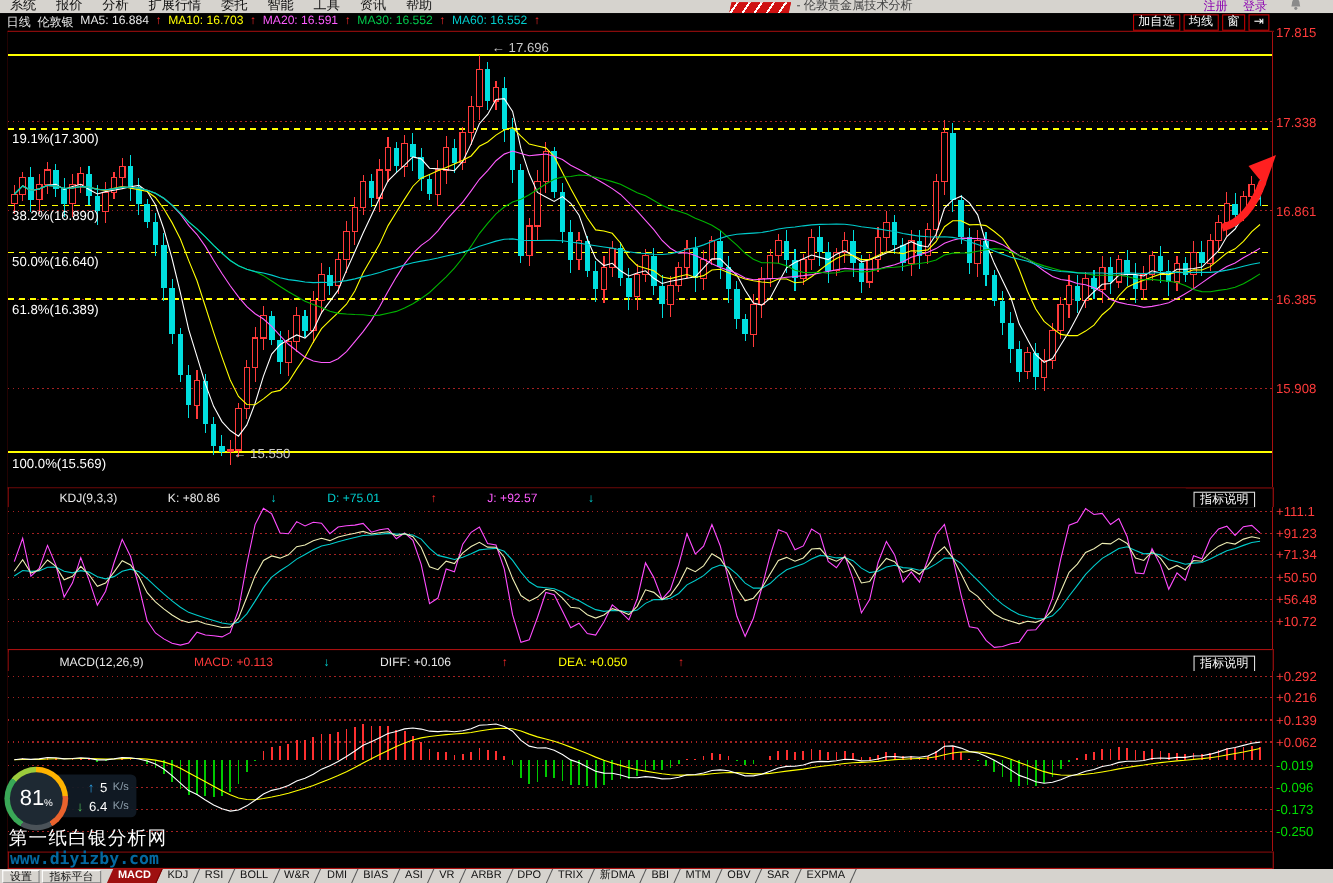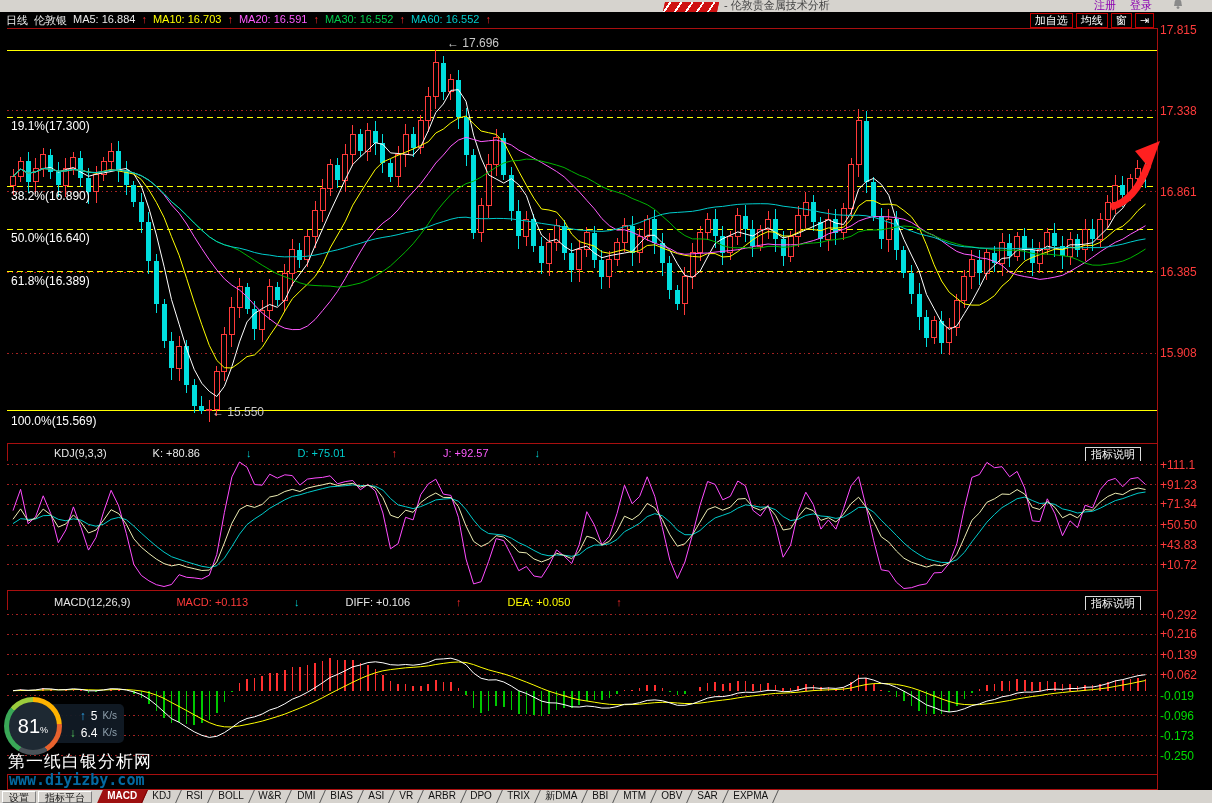--- a/index.html
+++ b/index.html
@@ -62,20 +62,31 @@
                display:flex;align-items:center;justify-content:center;color:#fff;}
   .badge-inner b{font-size:20px;font-weight:normal;}
   .badge-inner i{font-style:normal;font-size:9px;margin-top:8px;}
 </style>
 </head>
 <body>
 
 <div class="window">
 
   <div class="menubar">
+    <div id="menu-items" style="display:flex;">
+        <span class="menu-item">系统</span>
+        <span class="menu-item">报价</span>
+        <span class="menu-item">分析</span>
+        <span class="menu-item">扩展行情</span>
+        <span class="menu-item">委托</span>
+        <span class="menu-item">智能</span>
+        <span class="menu-item">工具</span>
+        <span class="menu-item">资讯</span>
+        <span class="menu-item">帮助</span>
+      </div>
     <div class="brand">
       <span class="brand-logo"></span>
       <span class="brand-title">- 伦敦贵金属技术分析</span>
     </div>
     <div class="auth">
       <span>注册</span>
       <span>登录</span>
     </div>
     <svg class="bell" viewBox="0 0 12 11">
       <path d="M6 0 C3.5 0 2.5 2 2.5 4.5 L2 7 L10 7 L9.5 4.5 C9.5 2 8.5 0 6 0 Z" fill="#8a8a8a"></path>
@@ -639,21 +650,21 @@
   <div id="labels-layer">
       <div class="tick" style="left: 1160px; top: 22.8484px; color: rgb(255, 59, 59);">17.815</div>
       <div class="tick" style="left: 1160px; top: 103.782px; color: rgb(255, 59, 59);">17.338</div>
       <div class="tick" style="left: 1160px; top: 184.716px; color: rgb(255, 59, 59);">16.861</div>
       <div class="tick" style="left: 1160px; top: 265.48px; color: rgb(255, 59, 59);">16.385</div>
       <div class="tick" style="left: 1160px; top: 346.413px; color: rgb(255, 59, 59);">15.908</div>
       <div class="tick" style="left: 1160px; top: 457.885px; color: rgb(255, 59, 59);">+111.1</div>
       <div class="tick" style="left: 1160px; top: 477.678px; color: rgb(255, 59, 59);">+91.23</div>
       <div class="tick" style="left: 1160px; top: 497.491px; color: rgb(255, 59, 59);">+71.34</div>
       <div class="tick" style="left: 1160px; top: 518.251px; color: rgb(255, 59, 59);">+50.50</div>
-      <div class="tick" style="left: 1160px; top: 538.064px; color: rgb(255, 59, 59);">+43.83</div>
+      <div class="tick" style="left: 1160px; top: 538.064px; color: rgb(255, 59, 59);">+56.48</div>
       <div class="tick" style="left: 1160px; top: 557.877px; color: rgb(255, 59, 59);">+10.72</div>
       <div class="tick" style="left: 1160px; top: 607.686px; color: rgb(255, 59, 59);">+0.292</div>
       <div class="tick" style="left: 1160px; top: 627.47px; color: rgb(255, 59, 59);">+0.216</div>
       <div class="tick" style="left: 1160px; top: 647.514px; color: rgb(255, 59, 59);">+0.139</div>
       <div class="tick" style="left: 1160px; top: 667.559px; color: rgb(255, 59, 59);">+0.062</div>
       <div class="tick" style="left: 1160px; top: 688.644px; color: rgb(0, 220, 0);">-0.019</div>
       <div class="tick" style="left: 1160px; top: 708.689px; color: rgb(0, 220, 0);">-0.096</div>
       <div class="tick" style="left: 1160px; top: 728.733px; color: rgb(0, 220, 0);">-0.173</div>
       <div class="tick" style="left: 1160px; top: 748.778px; color: rgb(0, 220, 0);">-0.250</div>
       <div class="fib-label" style="left: 11px; top: 119.23px;">19.1%(17.300)</div>

